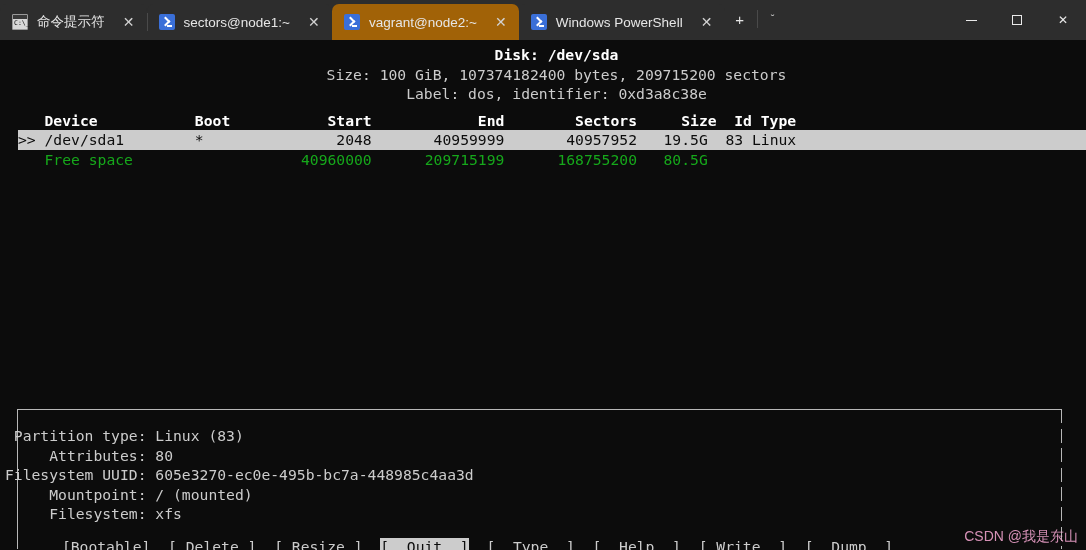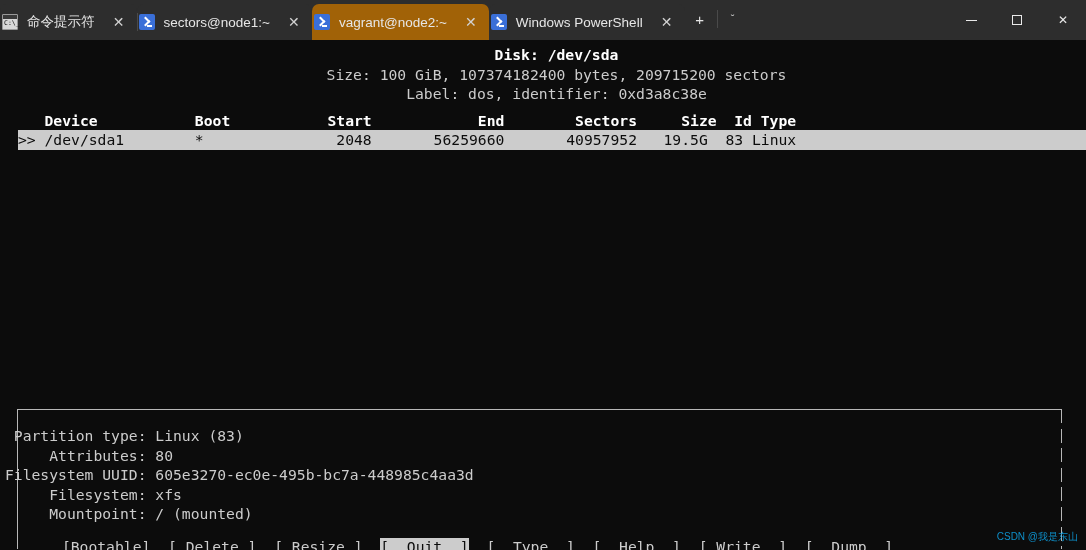--- a/index.html
+++ b/index.html
@@ -17,21 +17,21 @@
     width: 1086px; height: 40px;
     background: #2d2d2d;
     display: flex; align-items: flex-end;
     font-family: "Liberation Sans", sans-serif;
   }
   .tabstrip { display: flex; align-items: flex-end; height: 40px; }
   .tab {
     position: relative;
     height: 36px; margin-top: 4px;
     display: flex; align-items: center;
-    padding: 0 4px 0 2px;
+    padding: 0 4px 0 12px;
     border-radius: 7px 7px 0 0;
     color: #e6e6e6; font-size: 13.5px;
     white-space: nowrap;
   }
   .tab.inactive { background: #2d2d2d; }
   .tab.active { background: #a16207; text-align: right; }
   .tab .sep {
     position: absolute; left: 0; top: 9px;
     width: 1px; height: 18px; background: #4a4a4a;
   }
@@ -153,21 +153,21 @@
   #menu {
     position: absolute; left: 0; top: 497px;
     width: 1086px; white-space: pre;
     color: #cccccc;
   }
   #menu .hl { background: #cccccc; color: #0c0c0c; }
 
   
   #watermark {
     position: absolute; right: 8px; top: 487px;
-    color: #0ea5e9; font-size: 10px;
+    color: #f9a8d4; font-size: 14px;
     font-family: "Liberation Sans", sans-serif;
     opacity: .85;
     text-align: center;
   }
 </style>
 </head>
 <body>
 
 <div id="titlebar">
   <div class="tabstrip">
@@ -219,34 +219,34 @@
 
   <div class="disk-head">
     <div class="line center bold">Disk: /dev/sda</div>
     <div class="line center">Size: 100 GiB, 107374182400 bytes, 209715200 sectors</div>
     <div class="line center">Label: dos, identifier: 0xd3a8c38e</div>
   </div>
 
   <div class="tbl">
     <div class="row hdr">   Device           Boot           Start            End        Sectors     Size  Id Type</div>
 
-    <div class="row sel"><span class="seltext">&gt;&gt;</span><span class="seltext"> /dev/sda1        *               2048       56259660       40957952   19.5G  83 Linux</span></div>
-
-    <div class="row green"><span>  </span></div>
+    <div class="row sel"><span class="seltext">&gt;&gt;</span><span class="seltext"> /dev/sda1        *               2048       40959999       40957952   19.5G  83 Linux</span></div>
+
+    <div class="row green"><span>  </span><span> Free space                   40960000      209715199      168755200   80.5G</span></div>
   </div>
 
   <div id="infobox">
     <span class="box-top"></span>
     <span class="box-left"></span>
     <span class="box-right"></span>
     <div class="box-body">
       <div class="line"> Partition type: Linux (83)</div>
       <div class="line">     Attributes: 80</div>
       <div class="line">Filesystem UUID: 605e3270-ec0e-495b-bc7a-448985c4aa3d</div>
+      <div class="line">     Mountpoint: / (mounted)</div>
       <div class="line">     Filesystem: xfs</div>
-      <div class="line">     Mountpoint: / (mounted)</div>
     </div>
   </div>
 
   <div id="menu"><span>       </span><span>[Bootable]</span><span>  </span><span>[ Delete ]</span><span>  </span><span>[ Resize ]</span><span>  </span><span class="hl">[  Quit  ]</span><span>  </span><span>[  Type  ]</span><span>  </span><span>[  Help  ]</span><span>  </span><span>[ Write  ]</span><span>  </span><span>[  Dump  ]</span></div>
 
   <div id="watermark">CSDN @我是东山</div>
 </div>
 
 </body></html>

